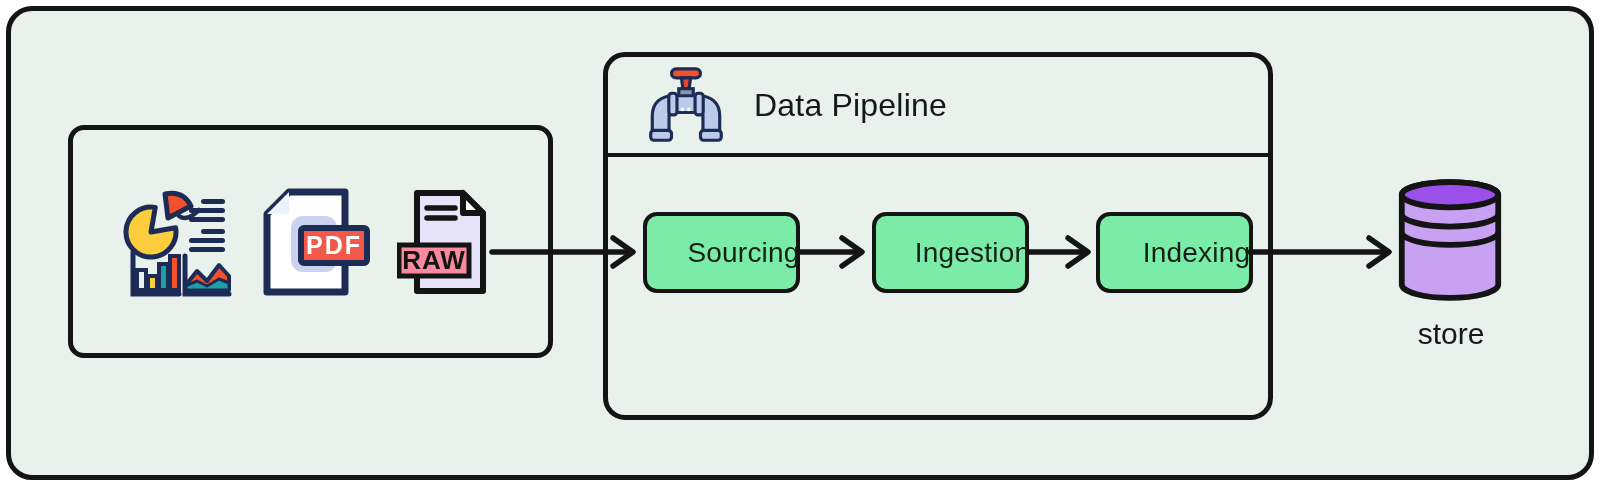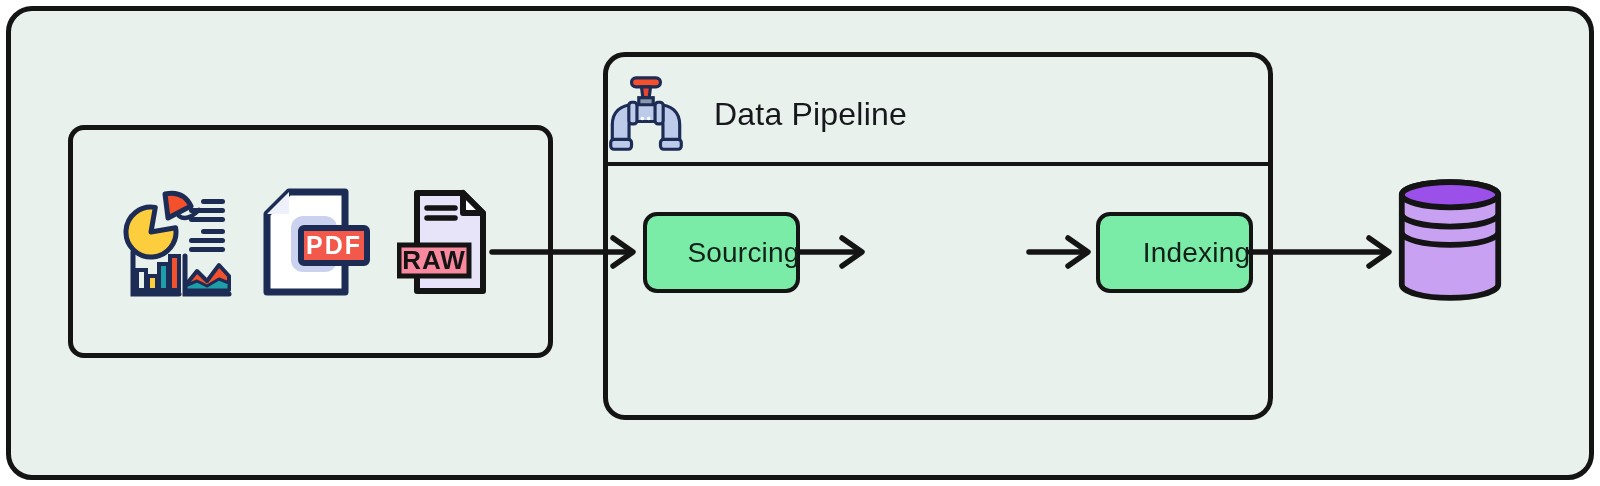--- a/index.html
+++ b/index.html
@@ -25,23 +25,23 @@
   .raw-label{
     position:absolute;left:68px;top:372px;width:424px;
     text-align:center;font-size:32px;font-weight:500;letter-spacing:.2px;
   }
   
   .pipeline-box{
     position:absolute;left:603px;top:52px;width:670px;height:368px;
     border:5px solid var(--border,#141414);border-radius:22px;
   }
   .pipeline-header{
-    position:absolute;left:0;top:9px;width:100%;height:100px;
+    position:absolute;left:0;top:0;width:100%;height:100px;
     border-bottom:4px solid var(--border,#141414);
-    display:flex;align-items:center;
+    display:flex;align-items:center;padding-left:40px;
   }
   .pipeline-title{font-size:32px;font-weight:500;margin-left:30px;letter-spacing:.2px;}
   .stage{
     position:absolute;top:155px;width:157px;height:81px;
     background:var(--stage_fill,#7beba8);
     border:4px solid var(--border,#141414);border-radius:14px;
     display:flex;align-items:center;justify-content:center;
     font-size:28px;letter-spacing:.2px;color:#122018;padding-left:44px;
   }
   .stage-sourcing{left:35px;}
@@ -119,32 +119,36 @@
         <rect x="52" y="29" width="9" height="24" rx="3.5" fill="var(--pipe_blue)" stroke="var(--navy)" stroke-width="3.5"></rect>
         <circle cx="38" cy="47" r="2" fill="#ffffff"></circle>
         <circle cx="45" cy="47" r="2" fill="#ffffff"></circle>
       </svg>
       <div class="pipeline-title">Data Pipeline</div>
     </div>
 
     <div class="stage stage-sourcing">
       <span>Sourcing</span>
     </div>
+    <div class="stage stage-ingestion">
+      <span>Ingestion</span>
+    </div>
     <div class="stage stage-indexing">
       <span>Indexing</span>
     </div>
   </div>
 
   <svg class="db-icon" width="108" height="128" viewBox="0 0 112 132">
     <path d="M6 17 L6 110 A50 14 0 0 0 106 110 L106 17 A50 13 0 0 0 6 17 Z" fill="var(--db_body)" stroke="var(--border)" stroke-width="6"></path>
     <ellipse cx="56" cy="17" rx="50" ry="13" fill="var(--db_top)" stroke="var(--border)" stroke-width="6"></ellipse>
     <path d="M6 37 A50 13 0 0 0 106 37" fill="none" stroke="var(--border)" stroke-width="6"></path>
     <path d="M6 56 A50 13 0 0 0 106 56" fill="none" stroke="var(--border)" stroke-width="6"></path>
   </svg>
   <div class="knowledge-label">
+    <div>store</div>
   </div>
 
   <svg class="arrows" viewBox="0 0 1600 486">
     <g fill="none" stroke="var(--border)" stroke-width="5.5" stroke-linecap="round" stroke-linejoin="round">
       <path d="M492 252 H626"></path>
       <path d="M613 238 L633 252 L613 266"></path>
       <path d="M800 252 H855"></path>
       <path d="M842 238 L862 252 L842 266"></path>
       <path d="M1029 252 H1081"></path>
       <path d="M1068 238 L1088 252 L1068 266"></path>

